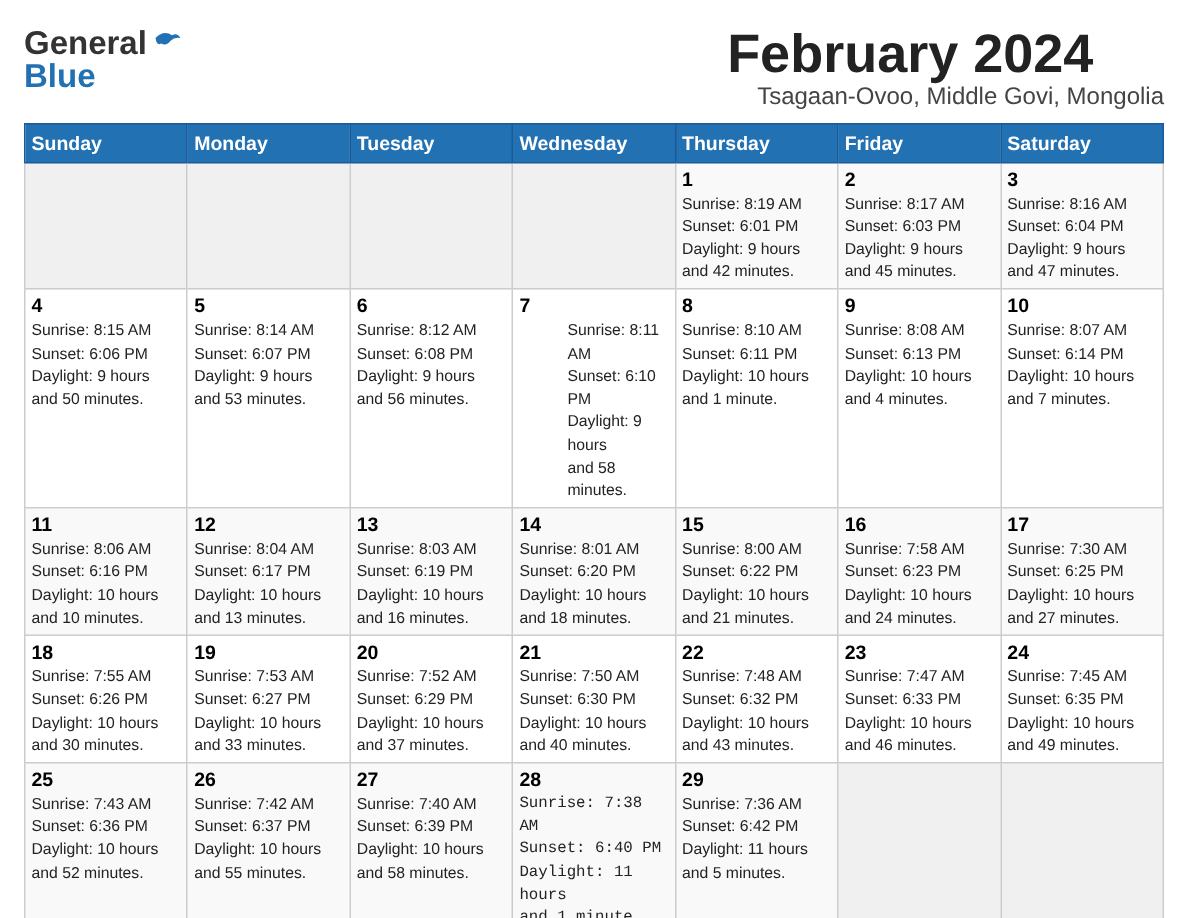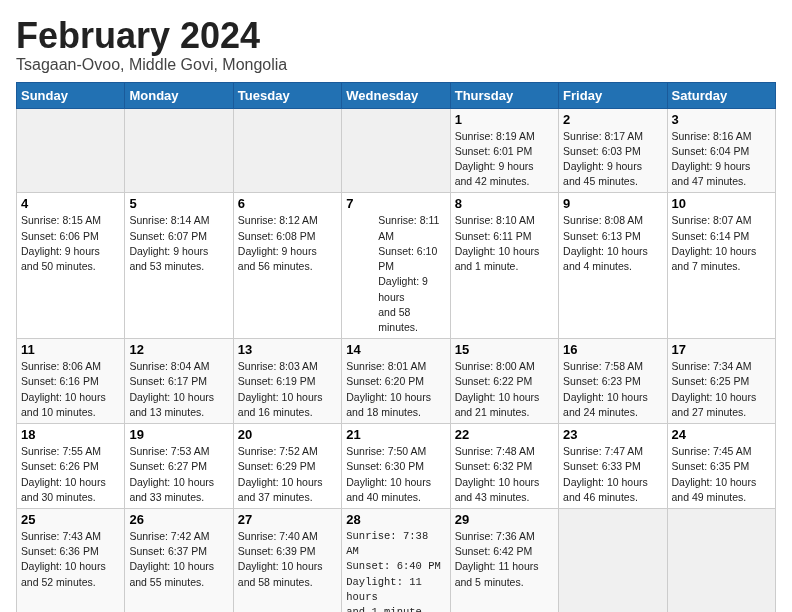--- a/index.html
+++ b/index.html
@@ -30,20 +30,21 @@
     }
     .month-title {
       font-size: 36px;
       font-weight: bold;
       color: #222;
       line-height: 1.1;
     }
     .subtitle {
       font-size: 16px;
       color: #444;
+      margin-left: 20px;
     }
     table {
       width: 100%;
       border-collapse: collapse;
       font-size: 11px;
       padding-left: 47px;
     }
     thead tr th {
       background: #2271b3;
       color: #fff;
@@ -78,20 +79,29 @@
       line-height: 1.45;
     }
     .empty-cell {
       background: #f0f0f0 !important;
     }
   </style>
 </head>
 <body>
 
 <div class="header">
+  <div class="logo">
+    <div class="logo-line">
+      <span style="font-size:22px;font-weight:bold;color:#333;">General</span>
+      <svg width="22" height="22" viewBox="0 0 24 24" style="margin-left:2px;margin-bottom:2px;">
+        <path d="M4 8 Q10 2 16 6 Q20 4 22 8 Q18 7 15 10 Q12 14 8 12 Q5 14 4 8Z" fill="#2271b3"></path>
+      </svg>
+    </div>
+    <span style="font-size:22px;font-weight:bold;color:#2271b3;margin-top:-4px;">Blue</span>
+  </div>
   <div class="title-block">
     <div class="month-title">February 2024</div>
     <div class="subtitle">Tsagaan-Ovoo, Middle Govi, Mongolia</div>
   </div>
 </div>
 
 <table>
   <thead>
     <tr>
       <th>Sunday</th>
@@ -220,21 +230,21 @@
         </td>
         <td>
           <span class="day-num">16</span>
           <div class="day-info" style="white-space: pre-line;">Sunrise: 7:58 AM
 Sunset: 6:23 PM
 Daylight: 10 hours
 and 24 minutes.</div>
         </td>
         <td>
           <span class="day-num">17</span>
-          <div class="day-info" style="white-space: pre-line;">Sunrise: 7:34 AM
+          <div class="day-info" style="white-space: pre-line;">Sunrise: 7:30 AM
 Sunset: 6:25 PM
 Daylight: 10 hours
 and 27 minutes.</div>
         </td>
       </tr>
       <tr>
         <td>
           <span class="day-num">18</span>
           <div class="day-info" style="white-space: pre-line;">Sunrise: 7:55 AM
 Sunset: 6:26 PM

